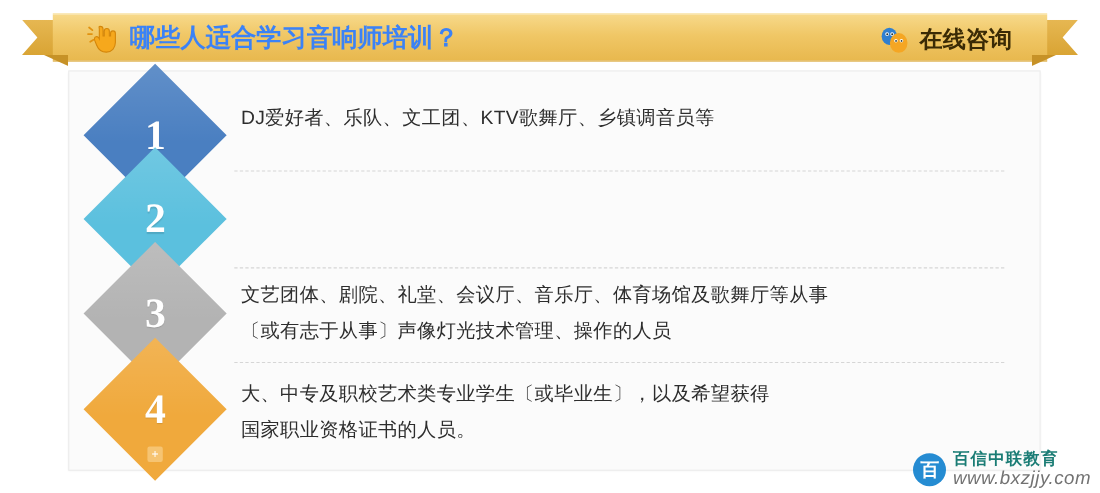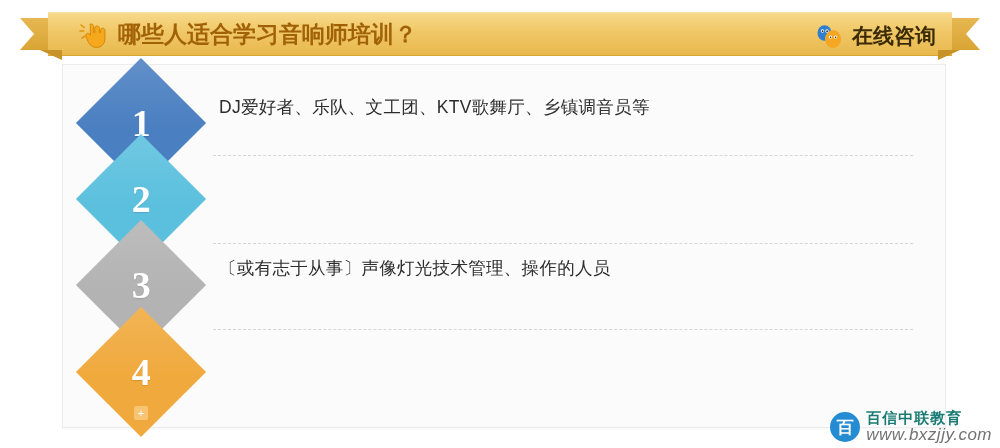--- a/index.html
+++ b/index.html
@@ -47,32 +47,32 @@
   .ribbon-fold.left  { left: 20px;  clip-path: polygon(0 0, 100% 0, 100% 100%); }
   .ribbon-fold.right { right: 20px; clip-path: polygon(0 0, 100% 0, 0 100%); }
 
   .banner-title {
     position: absolute;
     left: 98px; top: 0;
     height: 44px;
     line-height: 44px;
     font-size: 23px;
     font-weight: bold;
-    color: #a16207;
+    color: #3b82f6;
     white-space: nowrap;
   }
   .hand-icon {
     position: absolute;
     left: 58px; top: 9px;
     width: 30px; height: 28px;
   }
 
   .consult {
     position: absolute;
-    right: 44px; top: 0;
+    right: 60px; top: 0;
     height: 48px;
     display: flex;
     align-items: center;
     gap: 9px;
     justify-content: center;
   }
   .consult-label {
     font-size: 21px;
     font-weight: bold;
     color: #3a2a05;
@@ -231,30 +231,35 @@
         <div class="plus" style="left:71px; top:78px; background-color:#85d3e8;">+</div>
       </div>
 
       <div class="row" style="top:178px;height:86px;">
         <div class="divider"></div>
         <div class="diamond" style="left:32px; top:-4px; background-color:#b3b3b3;">
           <span class="num">3</span>
         </div>
         <div class="plus" style="left:71px; top:76px; background-color:#c9c9c9;">+</div>
         <div class="row-text" style="top:9px;">
+          <span class="line">文艺团体、剧院、礼堂、会议厅、音乐厅、体育场馆及歌舞厅等从事</span>
           <span class="line">〔或有志于从事〕声像灯光技术管理、操作的人员</span>
         </div>
       </div>
 
       <div class="row" style="top:264px;height:100px;">
         <div class="divider"></div>
         <div class="diamond" style="left:32px; top:-3px; background-color:#f0a93c;">
           <span class="num">4</span>
         </div>
         <div class="plus" style="left:71px; top:77px; background-color:#f6c472;">+</div>
+        <div class="row-text" style="top:13px;">
+          <span class="line">大、中专及职校艺术类专业学生〔或毕业生〕，以及希望获得</span>
+          <span class="line">国家职业资格证书的人员。</span>
+        </div>
       </div>
 
     </div>
   </div>
 
   <div class="watermark">
     <div class="wm-badge">百</div>
     <div class="wm-text">
       <div class="wm-title">百信中联教育</div>
       <div class="wm-sub">www.bxzjjy.com</div>

